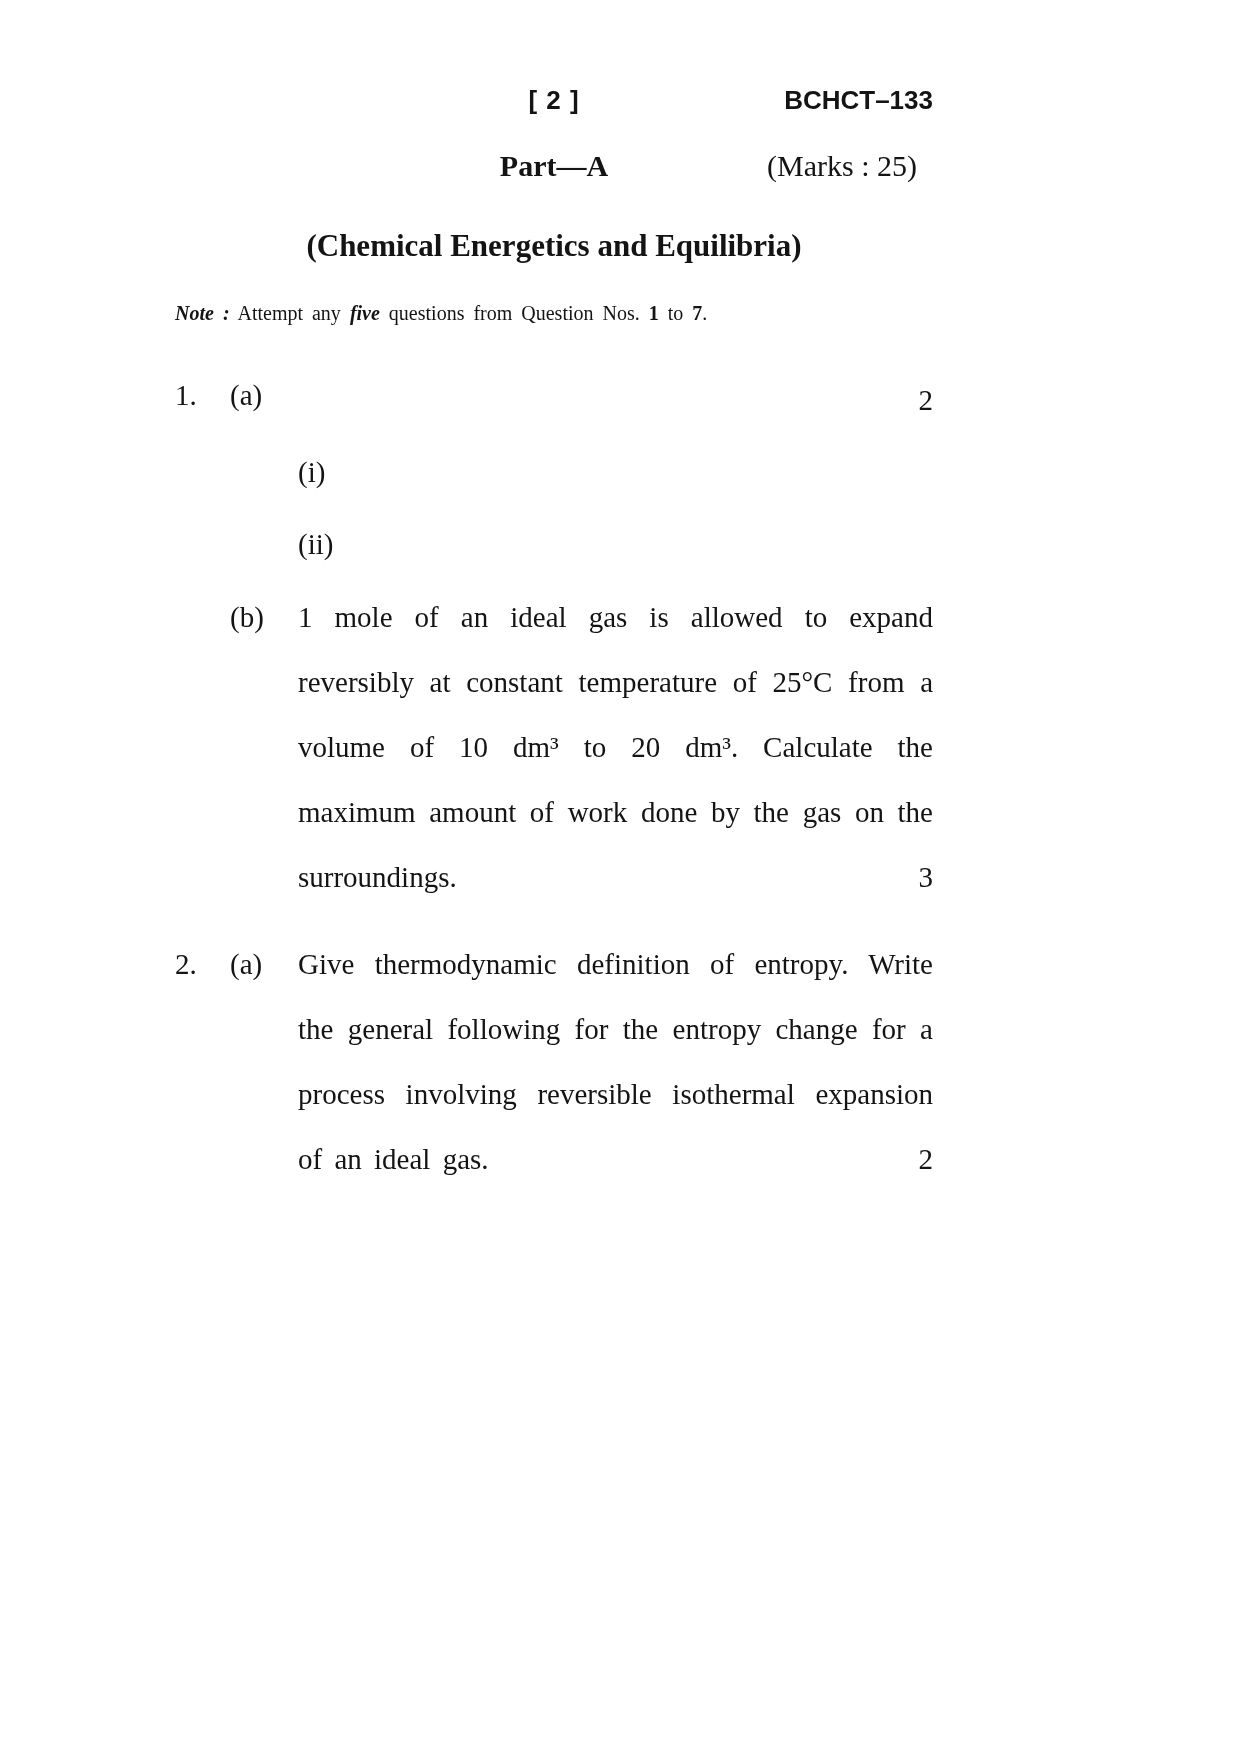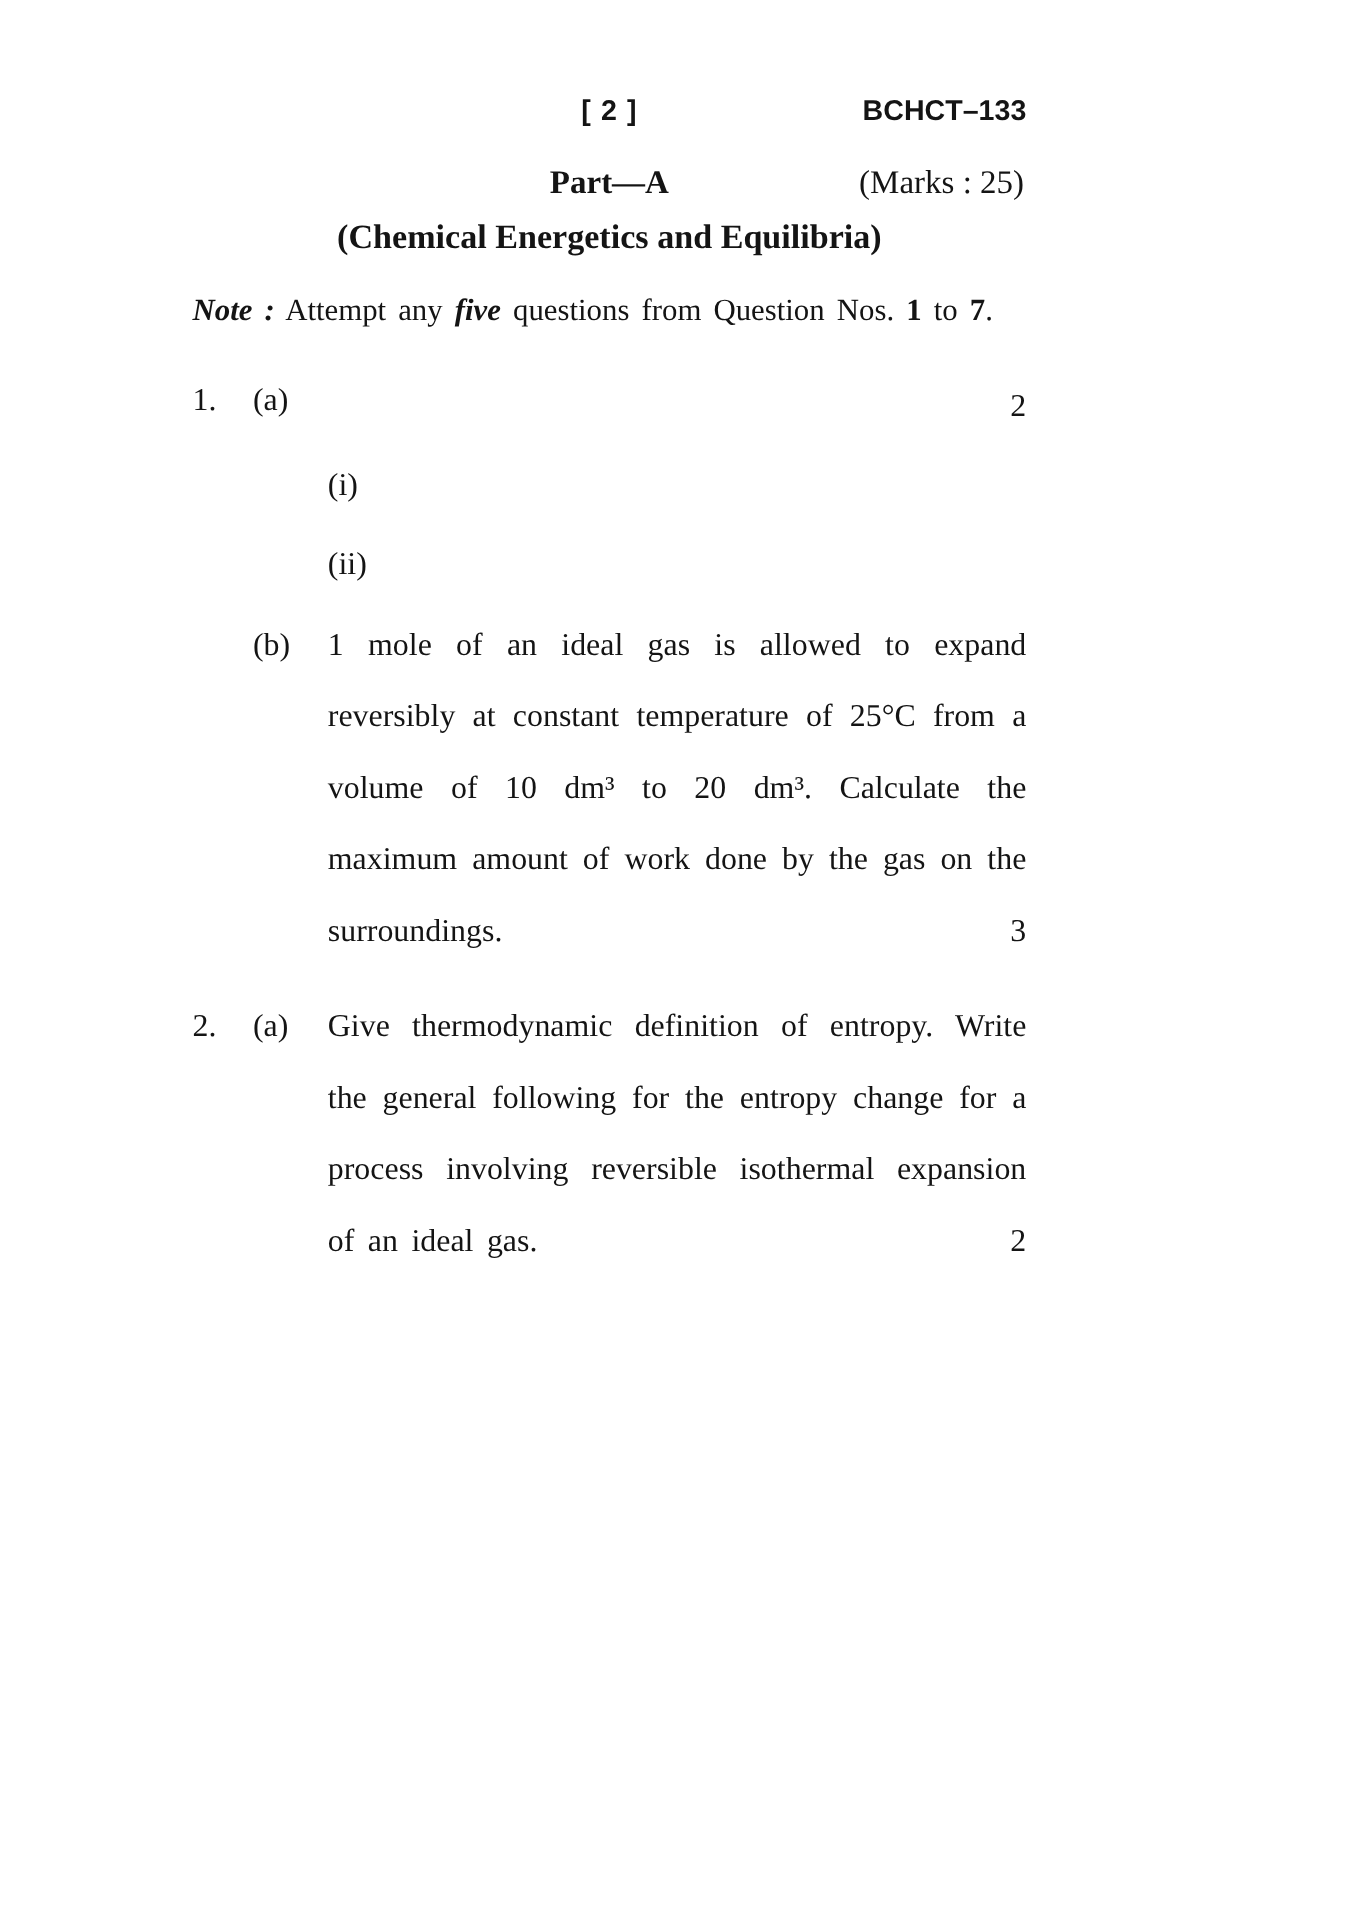--- a/index.html
+++ b/index.html
@@ -36,34 +36,34 @@
   .doc-header .course-code { position: absolute; right: 0; top: 0; }
 
   
   .part-line {
     position: relative;
     margin-top: 30px;
     font-size: 30px;
     line-height: 40px;
   }
   .part-title { display: block; text-align: center; font-weight: 700; }
-  .part-marks { position: absolute; right: 2px; top: 0; font-weight: 400; margin-left: 40px; }
+  .part-marks { position: absolute; right: 16px; top: 0; font-weight: 400; margin-left: 40px; }
 
   .subtitle {
-    margin-top: 9px;
+    margin-top: 40px;
     text-align: center;
     font-weight: 700;
     font-size: 31px;
     line-height: 40px;
   }
 
   
   .note {
     margin: 16px 0 0 0;
-    font-size: 28px;
+    font-size: 20px;
     line-height: 63px;
     text-align: justify;
     padding-left: 97px;
     text-indent: -97px;
     word-spacing: 4px;
     font-family: Liberation Serif, serif;
   }
   .note-label { font-weight: 700; font-style: italic; }
   .bi { font-weight: 700; font-style: italic; }
   .b  { font-weight: 700; }

